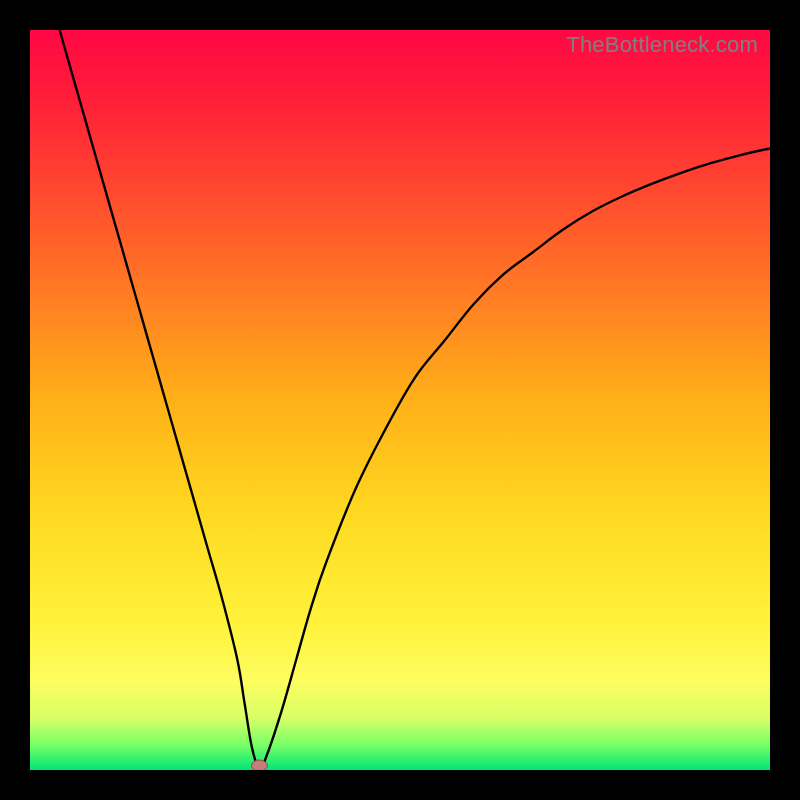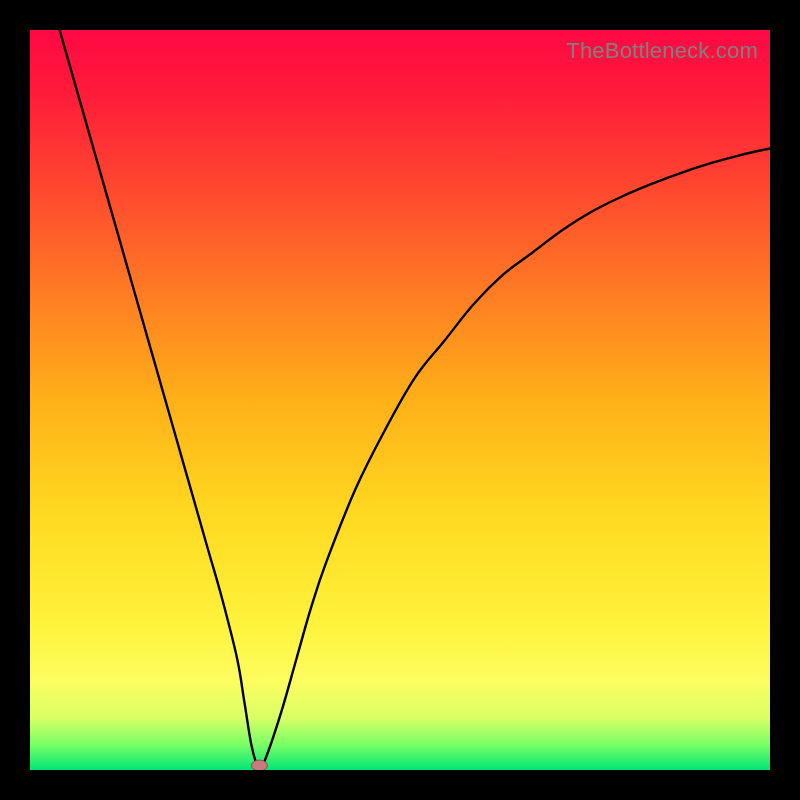--- a/index.html
+++ b/index.html
@@ -14,21 +14,21 @@
   .frame {
     position: absolute;
     left: 30px;
     top: 30px;
     width: 740px;
     height: 740px;
     background: #fff;
   }
   .watermark {
     position: absolute;
-    top: 8px;
+    top: 2px;
     right: 12px;
     color: #808080;
     font-size: 22px;
     font-weight: 500;
     letter-spacing: 0.2px;
     z-index: 20;
   }
   svg {
     position: absolute;
     left: 0;

